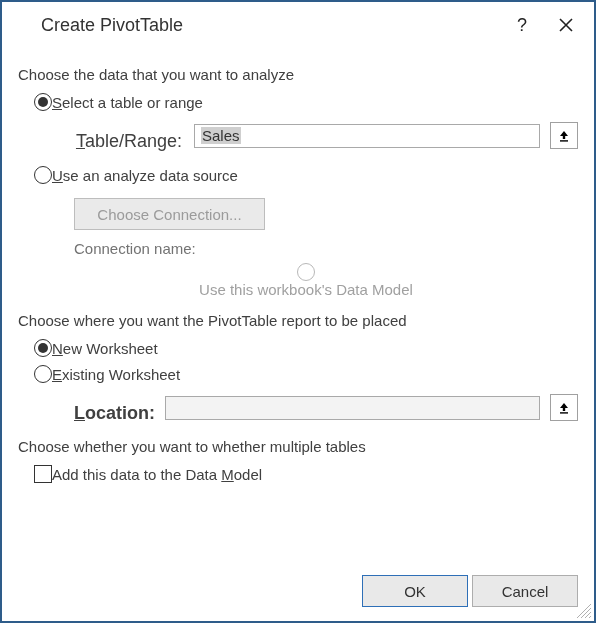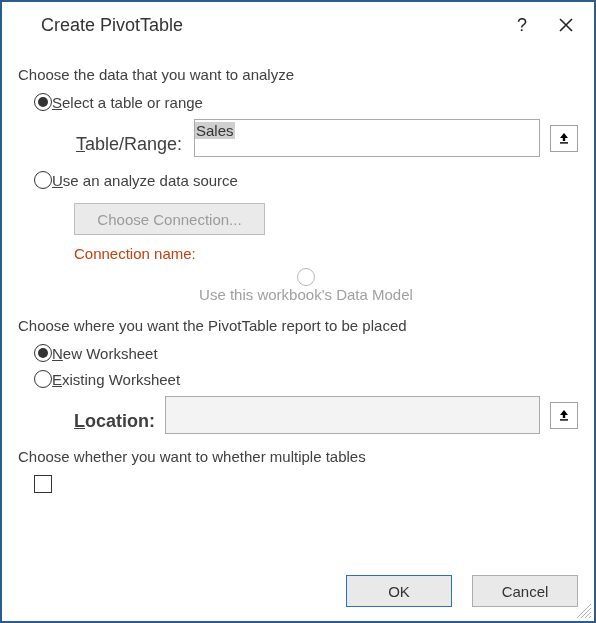--- a/index.html
+++ b/index.html
@@ -88,24 +88,24 @@
     }
     .field-label {
       min-width: 110px;
       font-size: 18px;
       text-align: center;
       margin-top: 12px;
     }
     .field-label .ul { text-decoration: underline; }
     .text-input {
       flex: 1;
-      height: 38px;
+      height: 24px;
       border: 1px solid #a9a9a9;
       background: #fff;
-      padding: 2px 0;
+      padding: 2px 6px;
       font-size: 15px;
       font-family: inherit;
       color: #333;
     }
     .text-input.sel {
       
     }
     .text-input .seltext {
       background: #cfcfcf;
       padding: 0 1px;
@@ -132,31 +132,31 @@
       background: #eaeaea;
       color: #9b9b9b;
       font-size: 15px;
       display: inline-flex;
       align-items: center;
       justify-content: center;
     }
     .conn-name {
       margin: 6px 0 2px 56px;
       font-size: 15px;
-      color: #c2410c;
+      color: #737373;
     }
     .checkbox {
       width: 18px; height: 18px;
       border: 1.5px solid #333;
       flex-shrink: 0;
     }
     .check-row .radio-label .ul { text-decoration: underline; }
     .button-row {
       display: flex;
-      gap: 20px;
+      gap: 4px;
       justify-content: flex-end;
       padding: 12px 16px 14px 16px;
       text-align: center;
     }
     .btn {
       width: 106px;
       height: 32px;
       border: 1px solid #adadad;
       background: #e9e9e9;
       font-size: 15px;
@@ -240,20 +240,21 @@
           <path d="M7 2 L11 7 L8.2 7 L8.2 10 L5.8 10 L5.8 7 L3 7 Z" fill="#000"></path>
           <rect x="3" y="11.2" width="8" height="1.4" fill="#000"></rect>
         </svg>
       </div>
     </div>
 
     <div class="section-label">Choose whether you want to whether multiple tables</div>
 
     <div class="check-row">
       <span class="checkbox"></span>
+      <span class="radio-label"><span>Add this data to the Data </span><span class="ul">M</span><span>odel</span></span>
     </div>
   </div>
 
   <div class="button-row">
     <div class="btn primary">OK</div>
     <div class="btn">Cancel</div>
   </div>
 
   <svg class="resize-grip" viewBox="0 0 14 14">
     <path d="M0 14 L14 0 M4 14 L14 4 M8 14 L14 8 M12 14 L14 12" stroke="#b0b0b0" stroke-width="1"></path>

